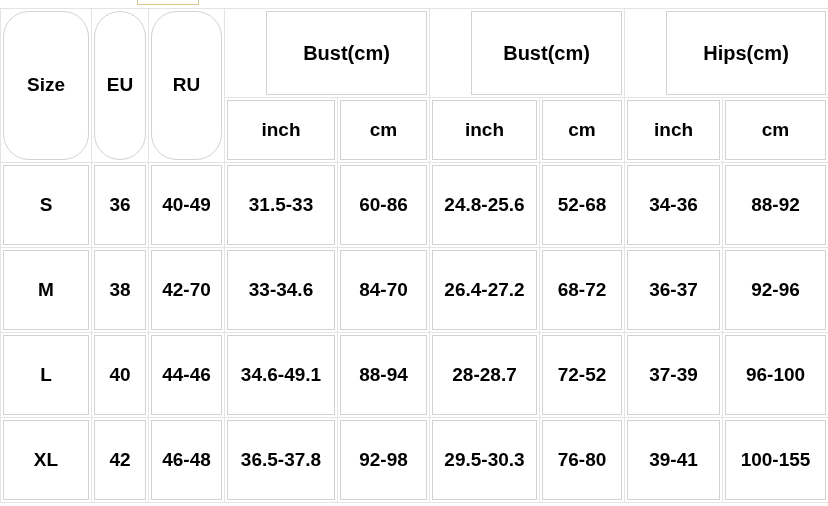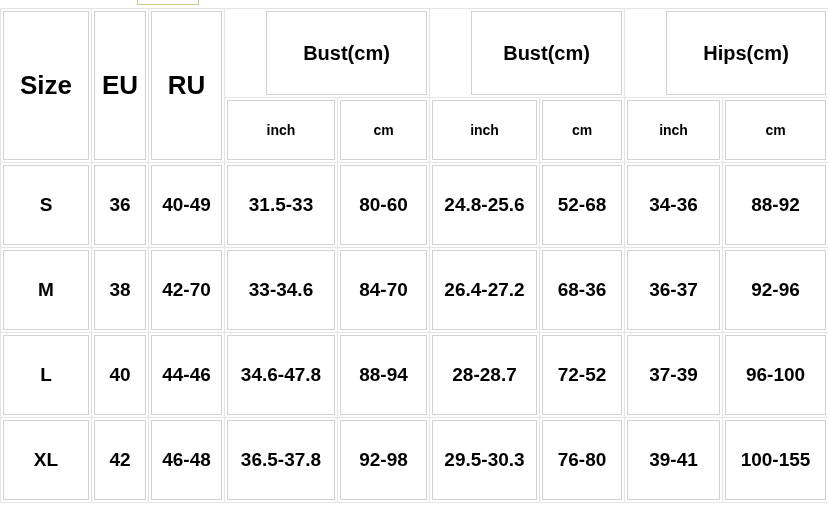--- a/index.html
+++ b/index.html
@@ -70,22 +70,22 @@
     justify-content: center;
     padding: 0 2px;
   }
 
   .h-row1 > th { height: 88px; }
   .h-row2 > th { height: 64px; }
   .d-row  > td { height: 84px; }
   .d-row.last > td { height: 84px; }
 
   .grp-title .cellbox { font-size: 20px; margin-left: 41px; }
-  .sub-title .cellbox { font-size: 14px; }
-  .size-col .cellbox { font-size: 26px; }
+  .sub-title .cellbox { font-size: 19px; }
+  .size-col .cellbox { font-size: 19px; border-radius: 26px; }
   .val .cellbox { font-size: 19px; }
 
   
   col.c-size  { width: 91px; }
   col.c-eu    { width: 57px; }
   col.c-ru    { width: 76px; }
   col.c-bi    { width: 113px; }
   col.c-bc    { width: 92px; }
   col.c-wi    { width: 110px; }
   col.c-wc    { width: 85px; }
@@ -160,21 +160,21 @@
         <td class="val">
             <div class="cellbox">36</div>
           </td>
         <td class="val">
             <div class="cellbox">40-49</div>
           </td>
         <td class="val">
             <div class="cellbox">31.5-33</div>
           </td>
         <td class="val">
-            <div class="cellbox">80-60</div>
+            <div class="cellbox">60-86</div>
           </td>
         <td class="val">
             <div class="cellbox">24.8-25.6</div>
           </td>
         <td class="val">
             <div class="cellbox">52-68</div>
           </td>
         <td class="val">
             <div class="cellbox">34-36</div>
           </td>
@@ -195,41 +195,41 @@
         <td class="val">
             <div class="cellbox">33-34.6</div>
           </td>
         <td class="val">
             <div class="cellbox">84-70</div>
           </td>
         <td class="val">
             <div class="cellbox">26.4-27.2</div>
           </td>
         <td class="val">
-            <div class="cellbox">68-36</div>
+            <div class="cellbox">68-72</div>
           </td>
         <td class="val">
             <div class="cellbox">36-37</div>
           </td>
         <td class="val">
             <div class="cellbox">92-96</div>
           </td>
       </tr>
       <tr class="d-row">
         <td class="val">
             <div class="cellbox">L</div>
           </td>
         <td class="val">
             <div class="cellbox">40</div>
           </td>
         <td class="val">
             <div class="cellbox">44-46</div>
           </td>
         <td class="val">
-            <div class="cellbox">34.6-47.8</div>
+            <div class="cellbox">34.6-49.1</div>
           </td>
         <td class="val">
             <div class="cellbox">88-94</div>
           </td>
         <td class="val">
             <div class="cellbox">28-28.7</div>
           </td>
         <td class="val">
             <div class="cellbox">72-52</div>
           </td>

